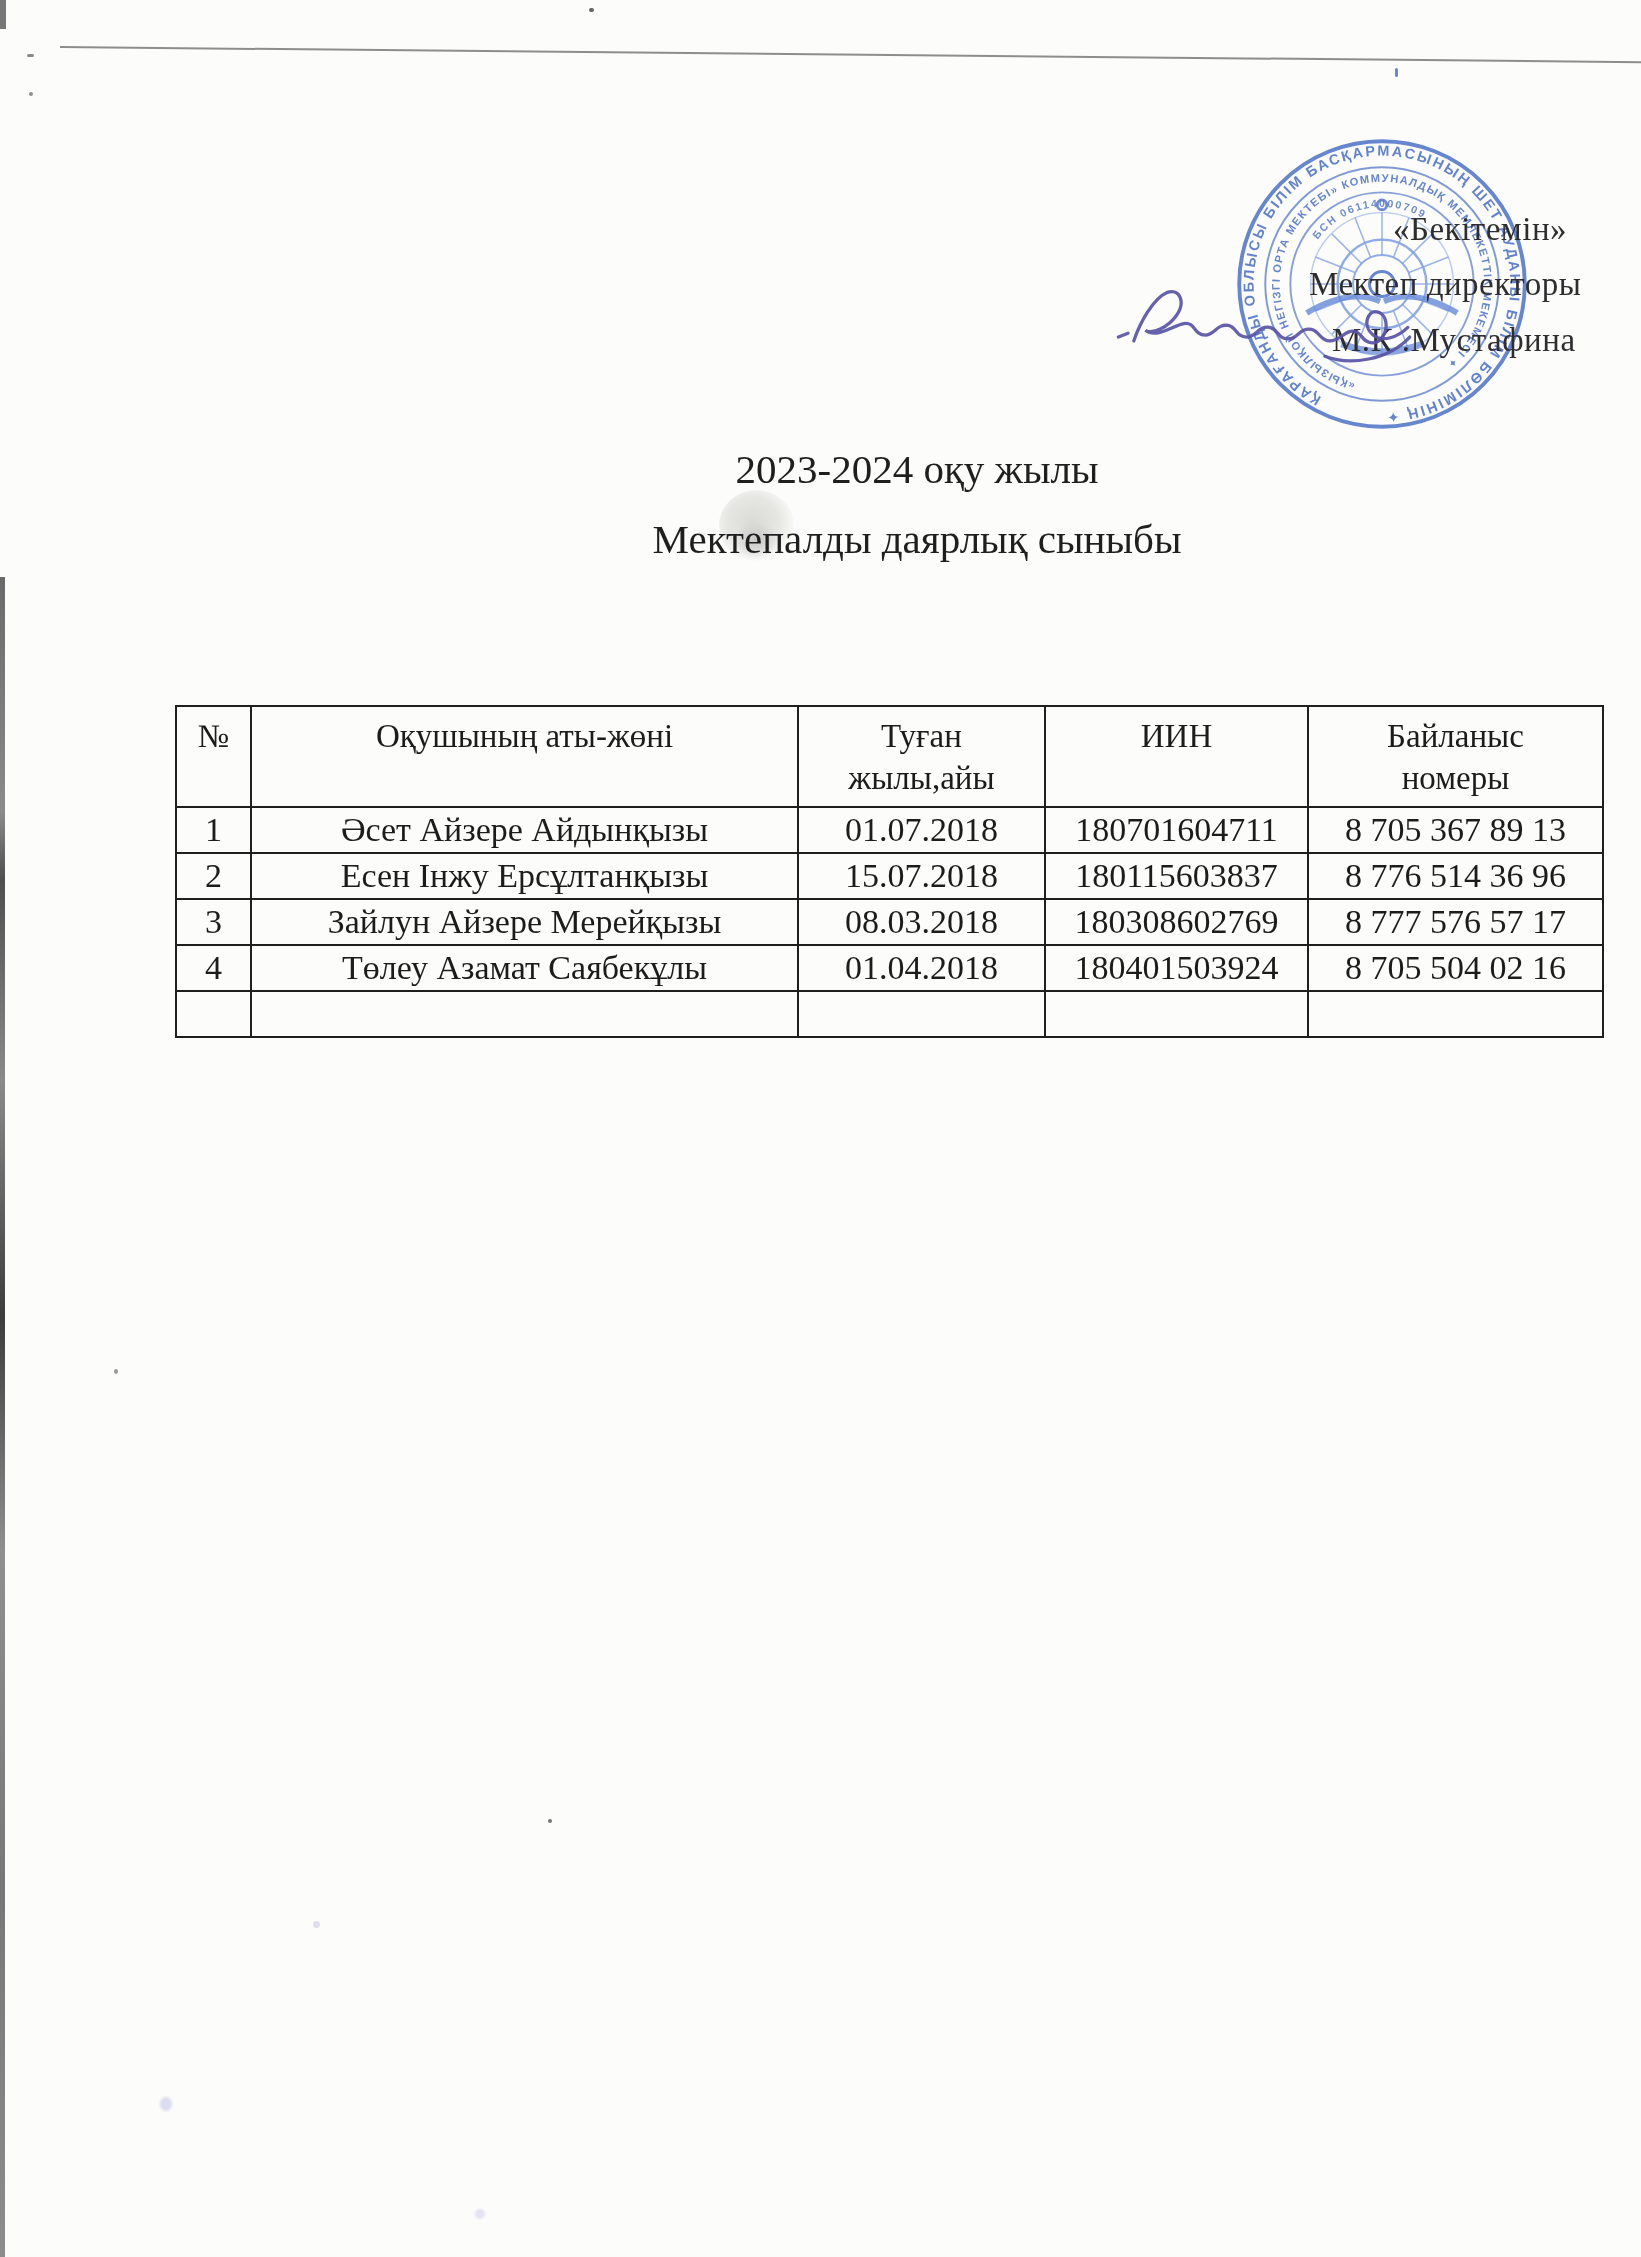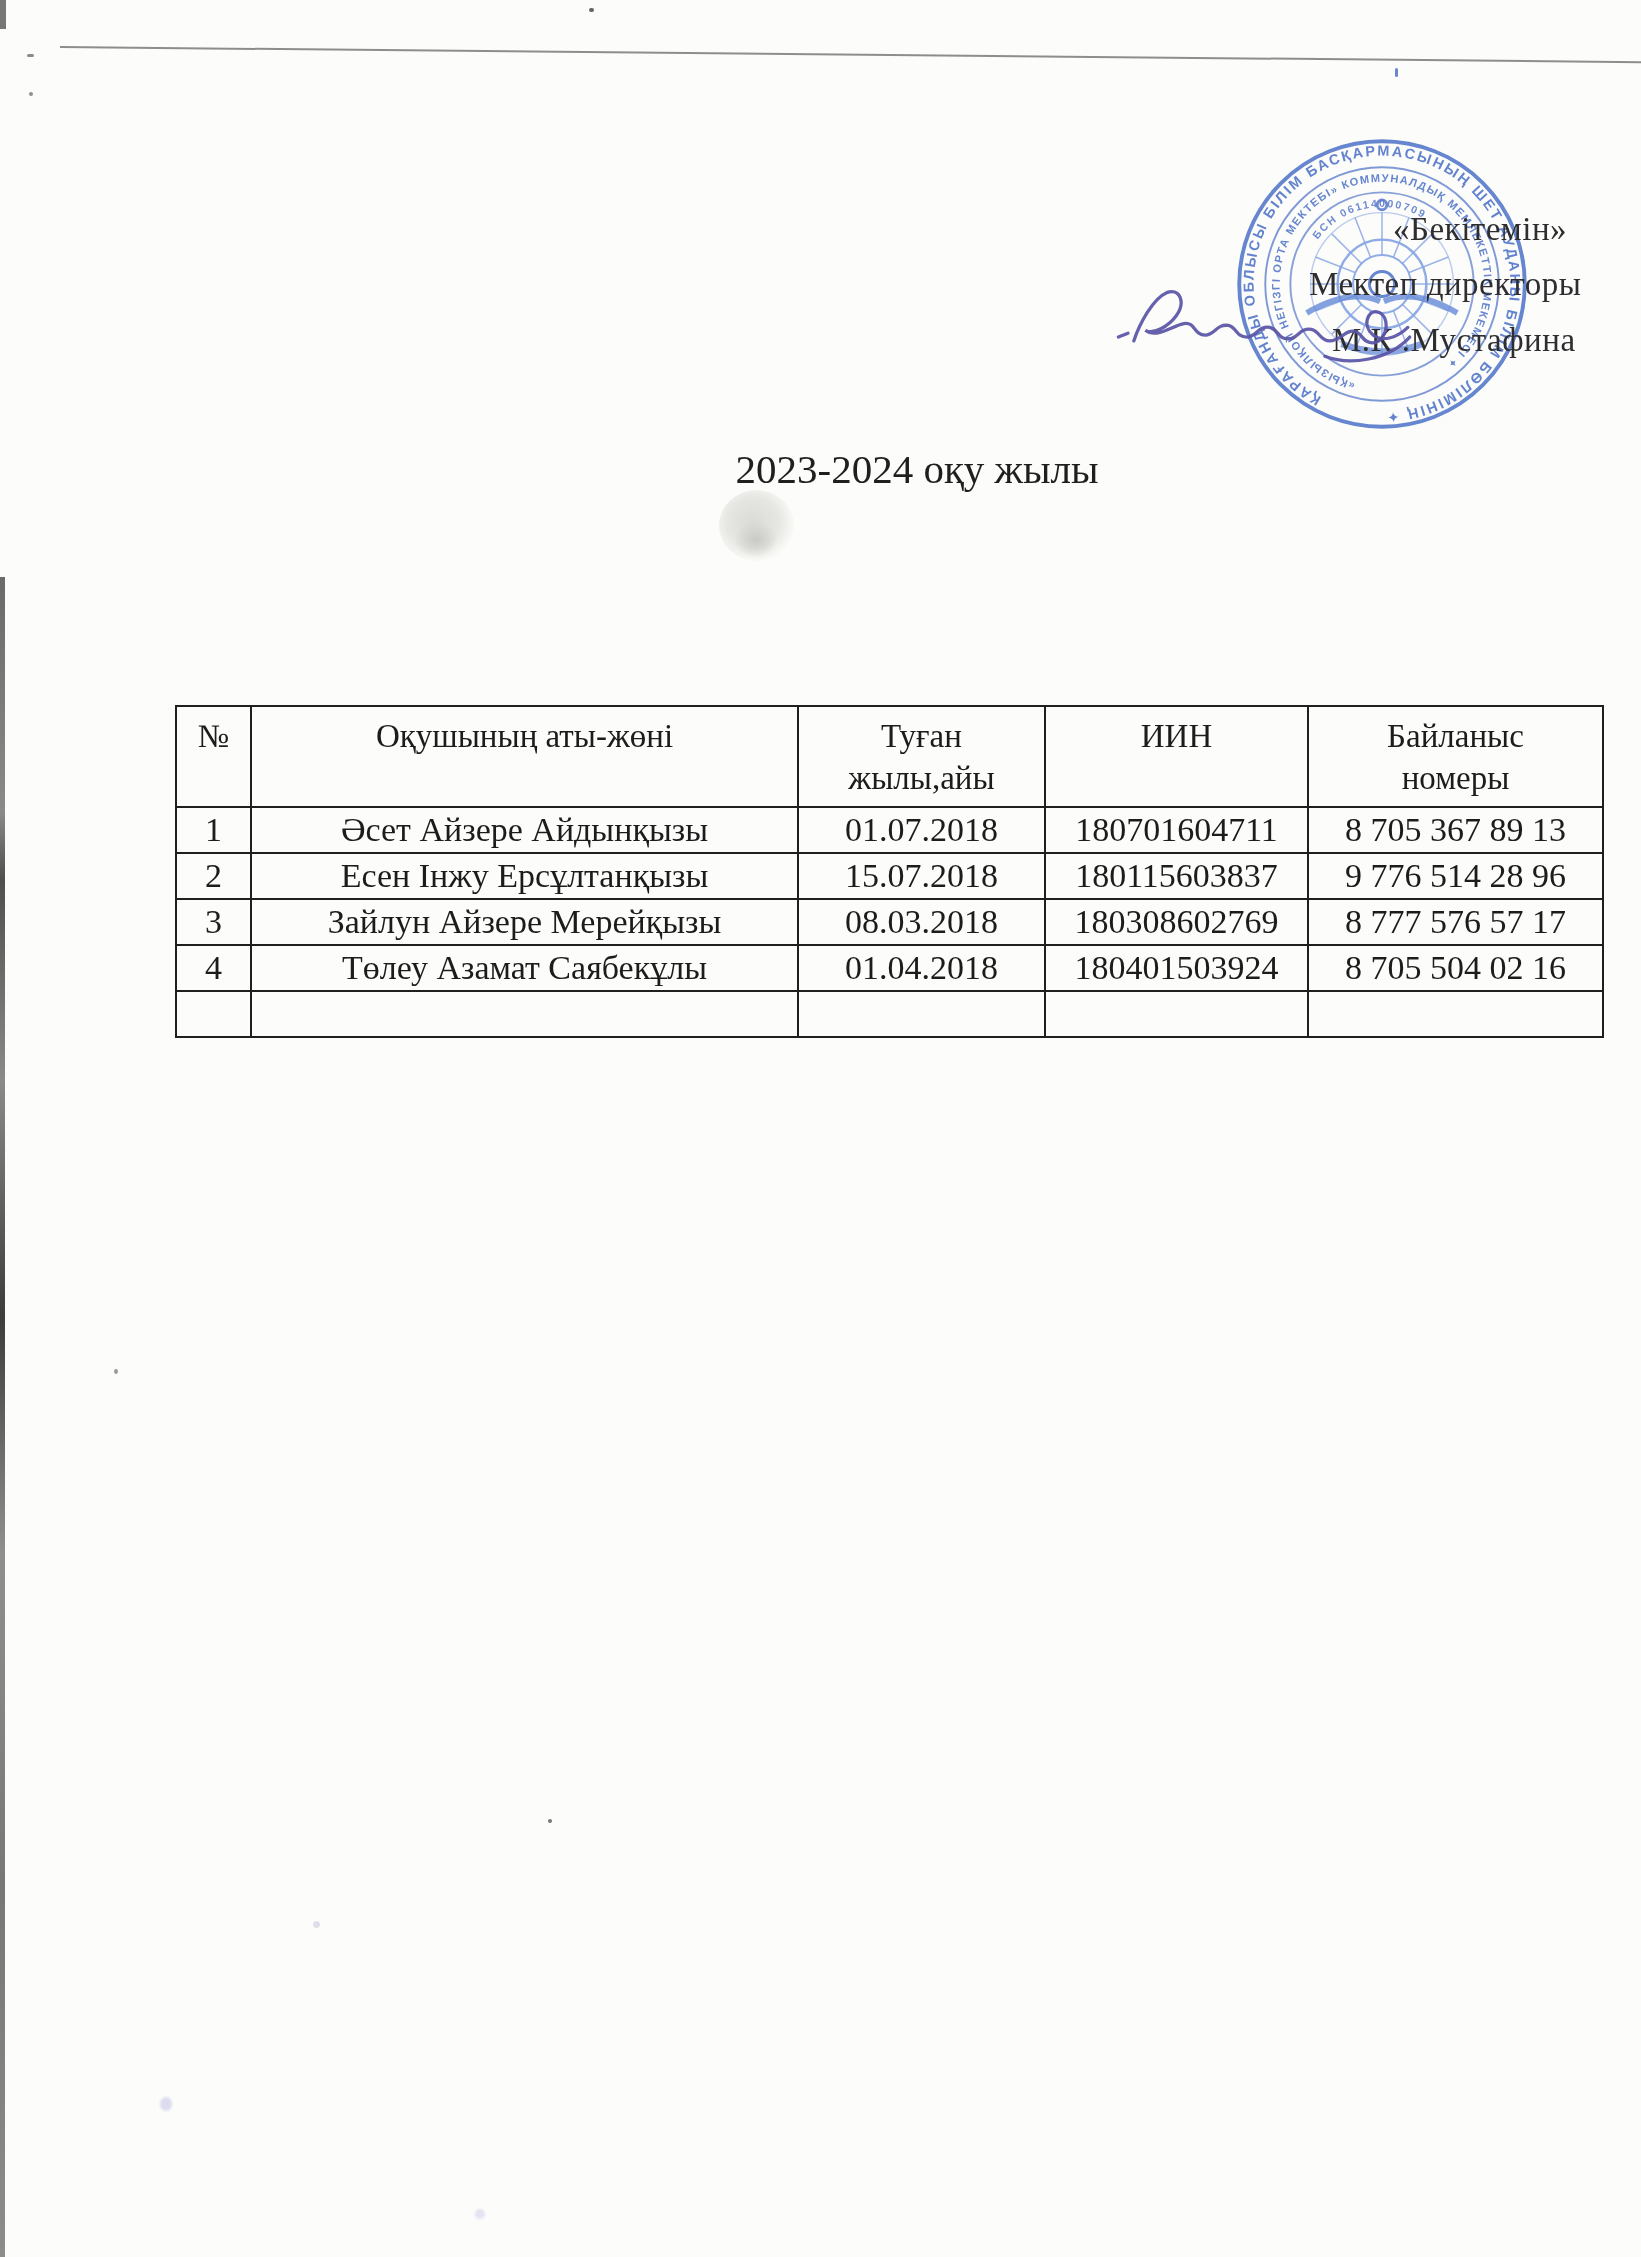--- a/index.html
+++ b/index.html
@@ -152,20 +152,21 @@
       <path d="M 34 68 C 40 50 54 24 68 18 C 82 13 88 28 78 42 C 70 53 54 62 46 57 C 58 66 74 52 86 50 C 98 48 96 62 108 62 C 118 62 120 50 132 52 C 141 54 140 64 151 64 C 161 64 163 52 175 54 C 184 56 183 66 194 66 C 204 66 206 54 218 56 C 227 58 227 68 237 68 C 249 68 253 56 263 58 C 271 60 271 70 281 70 C 297 70 301 42 287 38 C 277 35 270 52 282 62 C 292 70 308 64 318 54"></path>
       <path d="M 232 84 C 258 94 298 88 320 64"></path>
     </g>
   </svg>
 
   <div class="smudge"></div>
   <div class="smudge2"></div>
 
   <div class="titles">
     <div class="title-line">2023-2024 оқу жылы</div>
+    <div class="title-line">Мектепалды даярлық сыныбы</div>
   </div>
 
   <table class="doc-table">
     <colgroup>
       <col class="col-num">
         <col class="col-name">
         <col class="col-date">
         <col class="col-iin">
         <col class="col-phone">
     </colgroup>
@@ -196,21 +197,21 @@
           <td>Әсет Айзере Айдынқызы</td>
           <td>01.07.2018</td>
           <td>180701604711</td>
           <td>8 705 367 89 13</td>
         </tr>
         <tr>
           <td>2</td>
           <td>Есен Інжу Ерсұлтанқызы</td>
           <td>15.07.2018</td>
           <td>180115603837</td>
-          <td>9 776 514 28 96</td>
+          <td>8 776 514 36 96</td>
         </tr>
         <tr>
           <td>3</td>
           <td>Зайлун Айзере Мерейқызы</td>
           <td>08.03.2018</td>
           <td>180308602769</td>
           <td>8 777 576 57 17</td>
         </tr>
         <tr>
           <td>4</td>

